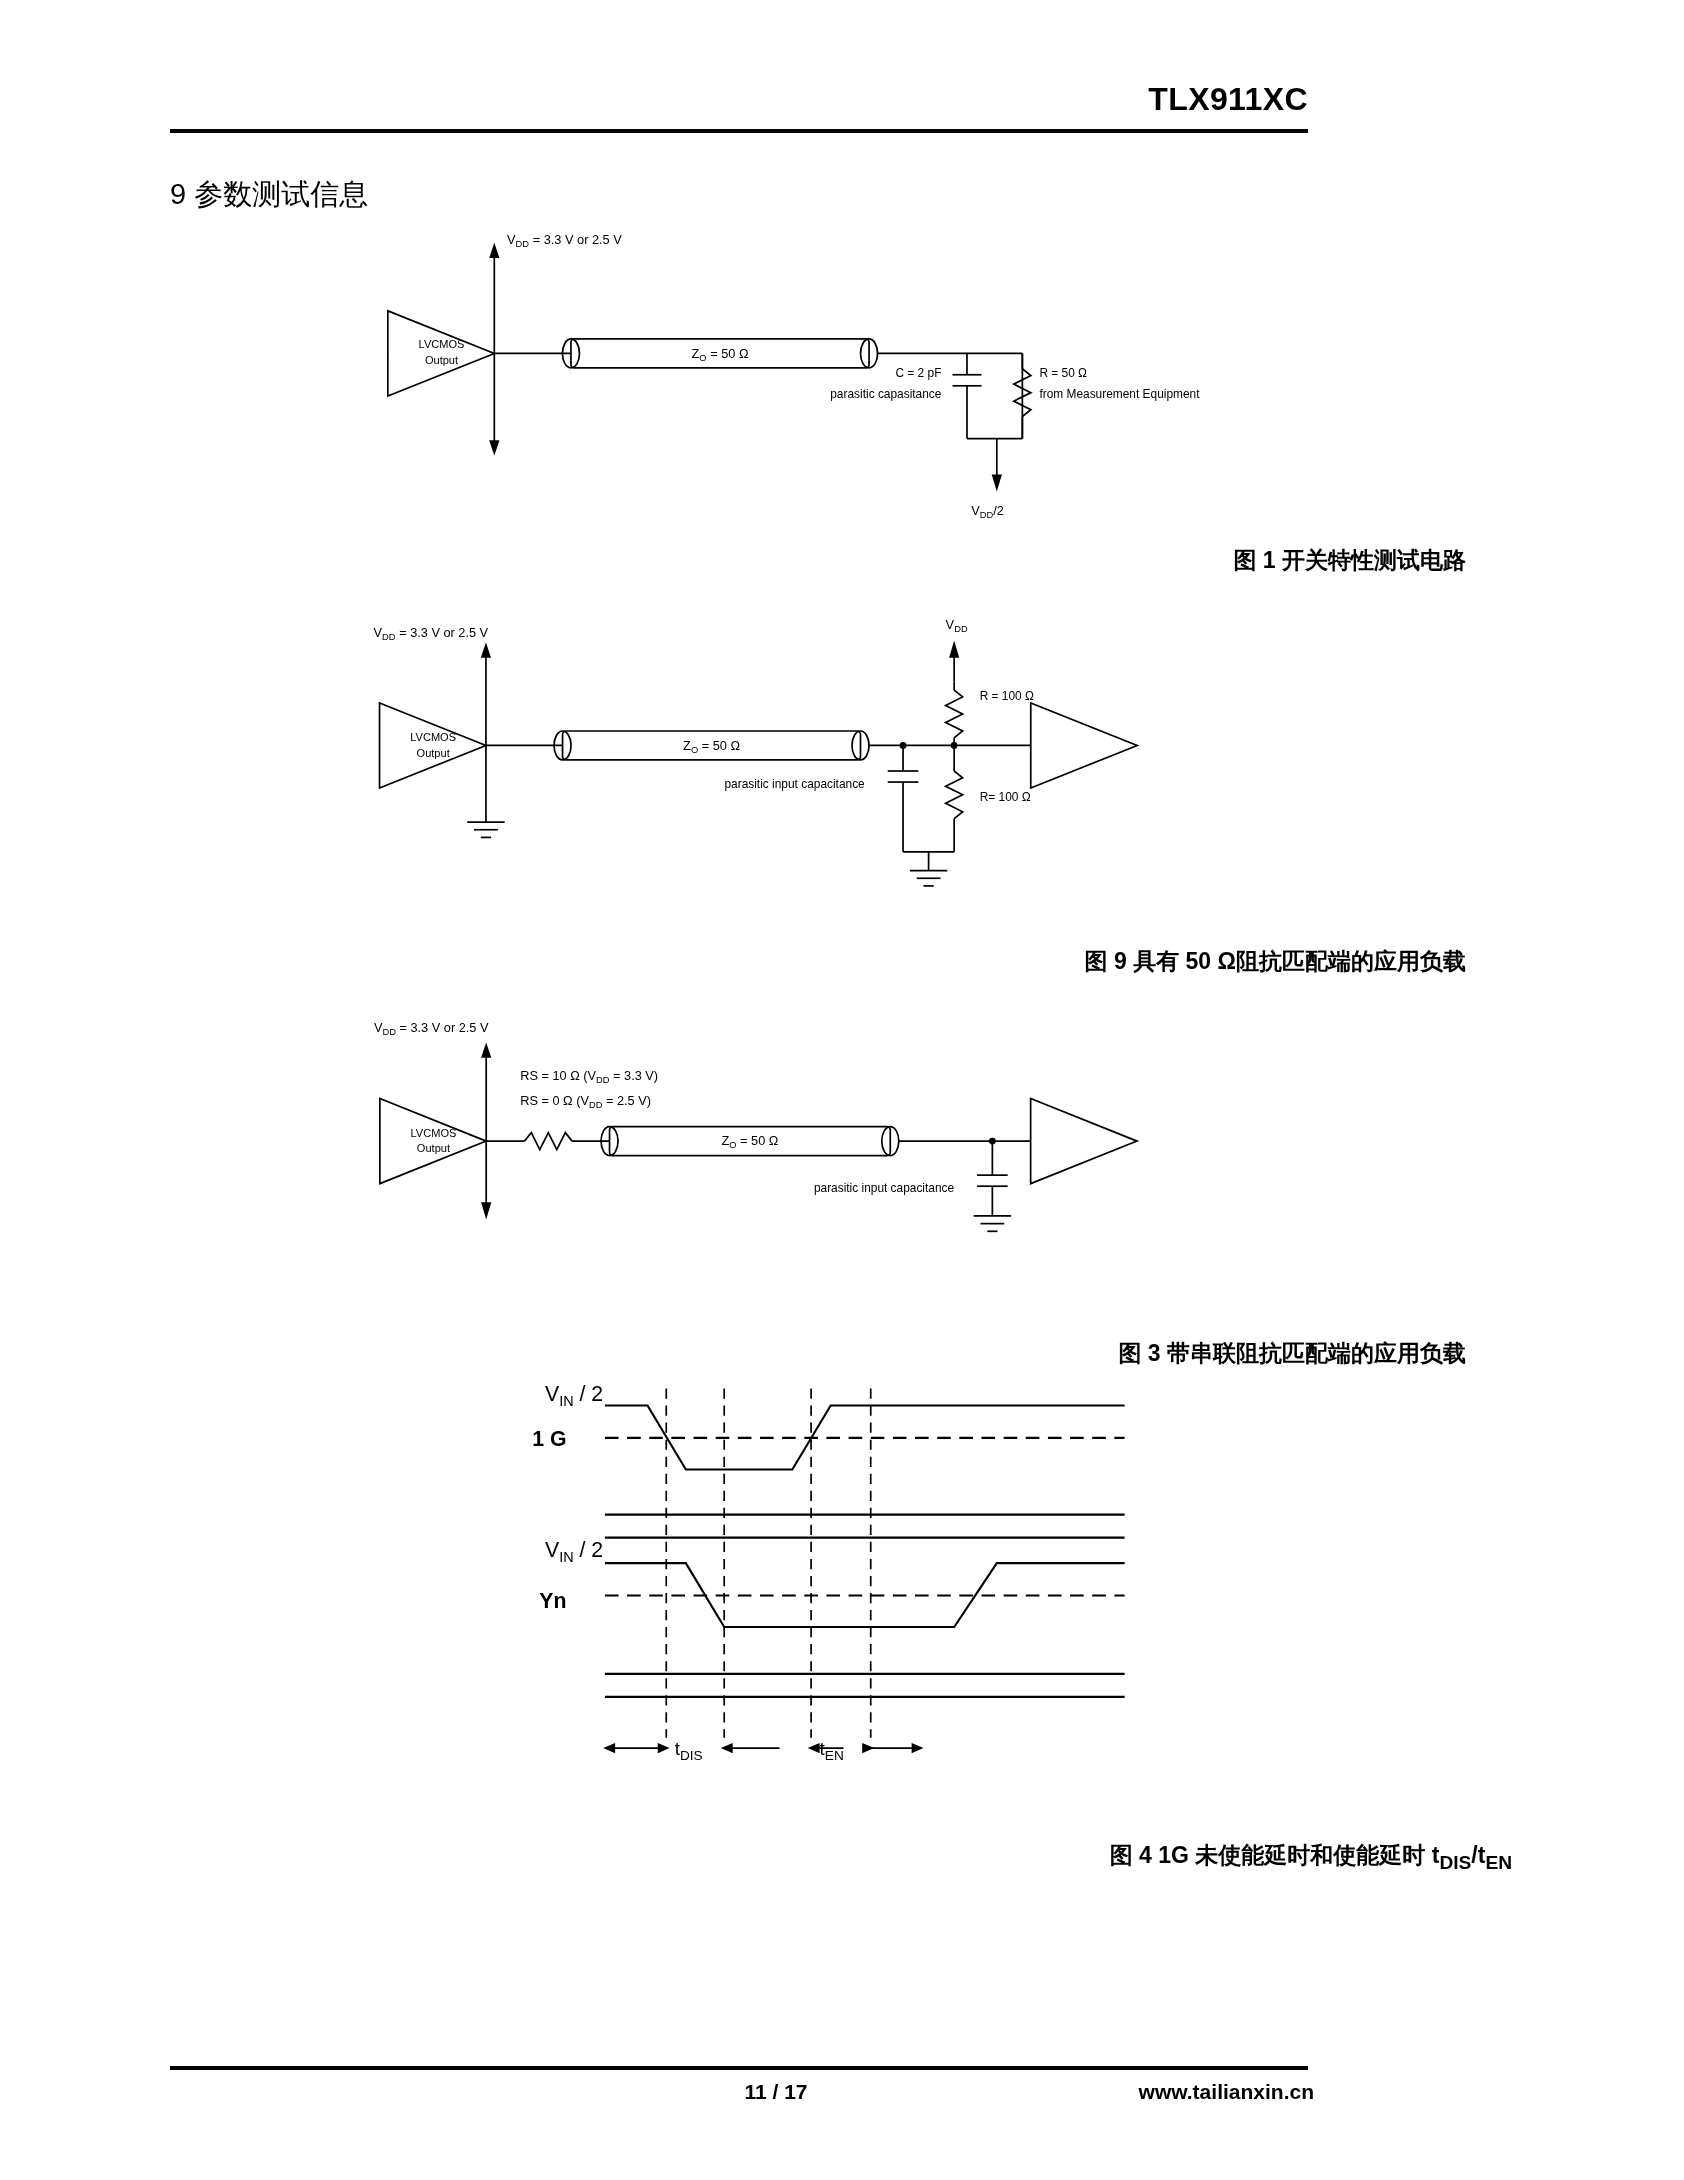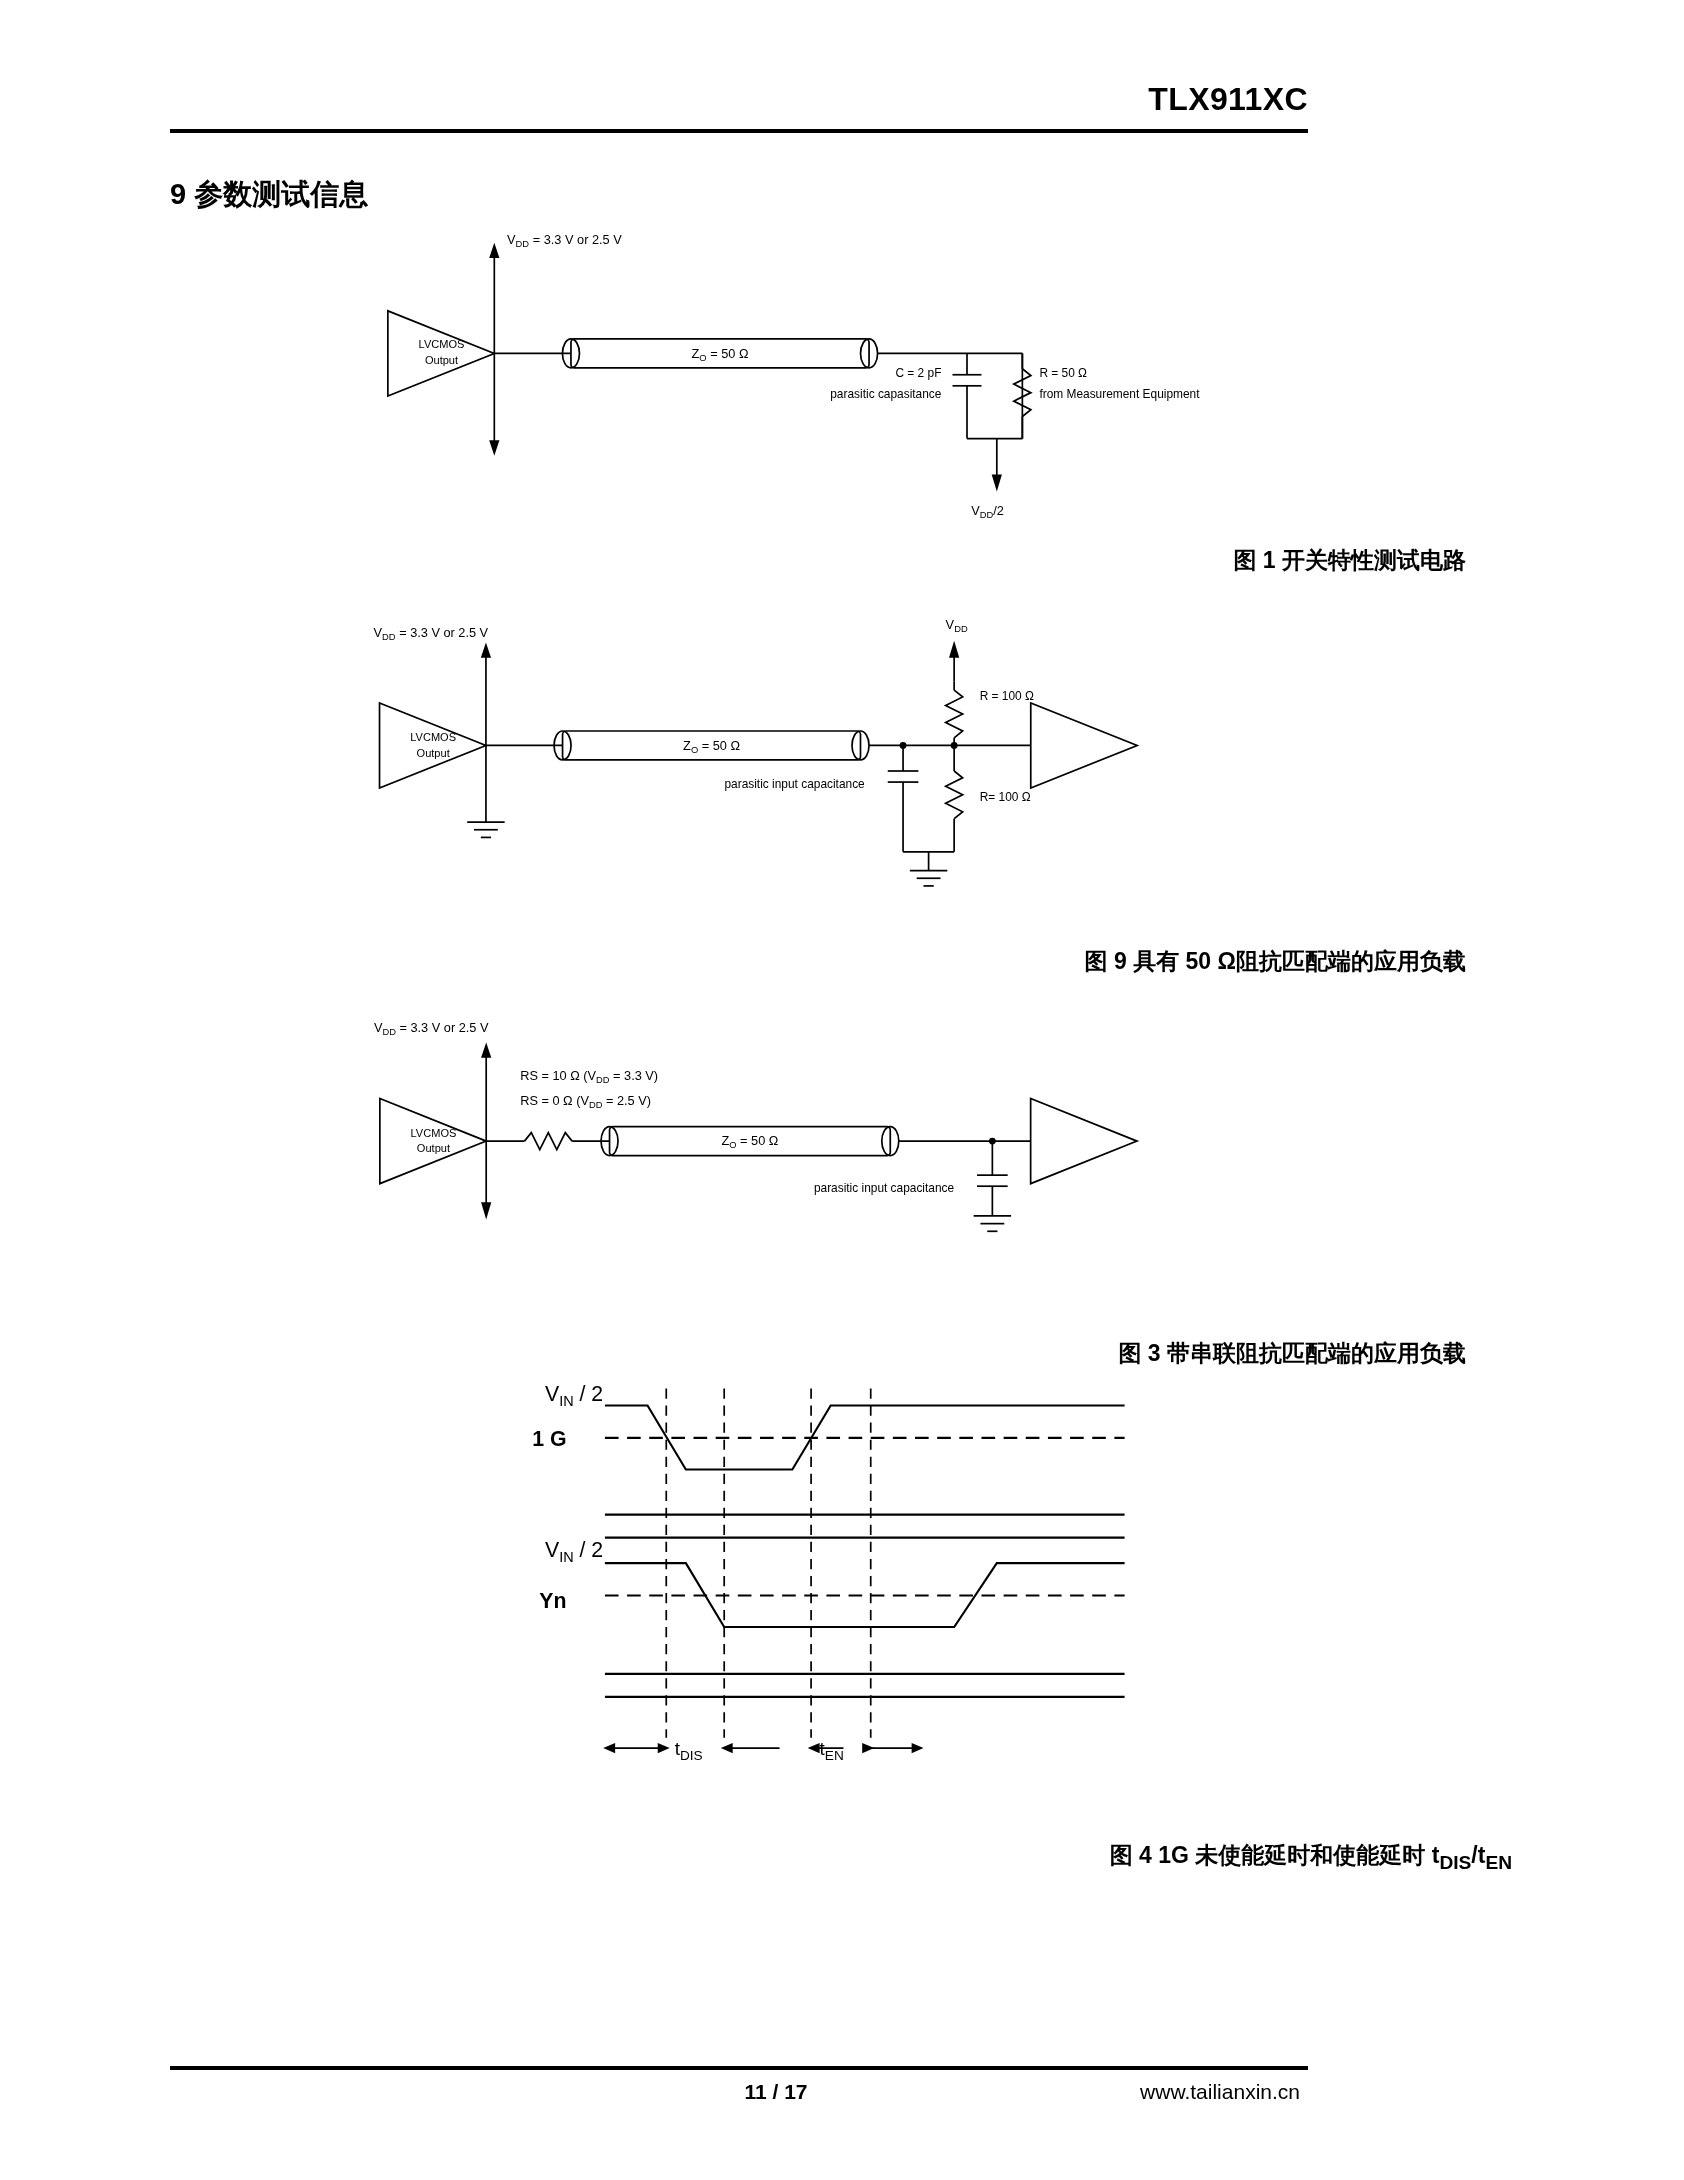--- a/index.html
+++ b/index.html
@@ -31,21 +31,21 @@
     top:129px;
     height:4.3px;
     background:#000;
   }
   
   .section-heading {
     position:absolute;
     left:170px;
     top:175px;
     font-size:29px;
-    font-weight:bold;
+    font-weight:normal;
   }
   
   .caption {
     position:absolute;
     width:100%;
     text-align:right;
     font-size:23px;
     font-weight:bold;
   }
   .cap1 { top:545px; }
@@ -64,24 +64,24 @@
     position:absolute;
     width:100%;
     top:2080px;
     text-align:center;
     font-size:21px;
     font-weight:bold;
     padding-left:43px;
   }
   .footer-site {
     position:absolute;
-    right:166px;
+    right:152px;
     top:2080px;
     font-size:21px;
-    font-weight:normal;
+    font-weight:bold;
   }
   
   .fig { position:absolute; }
   #fig1 { left:341px; top:217px;  width:1005px; height:324px; }
   #fig2 { left:358px; top:605px;  width:1005px; height:332px; }
   #fig3 { left:358px; top:1005px; width:1005px; height:302px; }
   #fig4 { left:477px; top:1380px; width:767px;  height:443px; }
   svg text { font-family:"Liberation Sans", sans-serif; }
 </style>
 </head>

